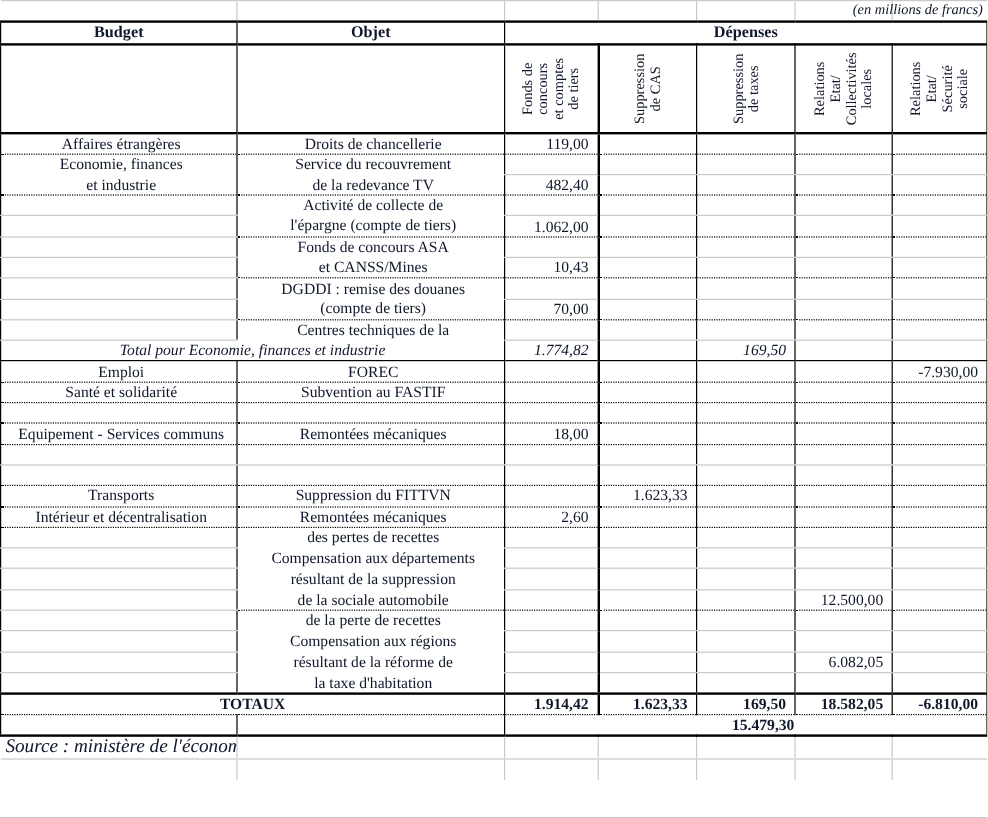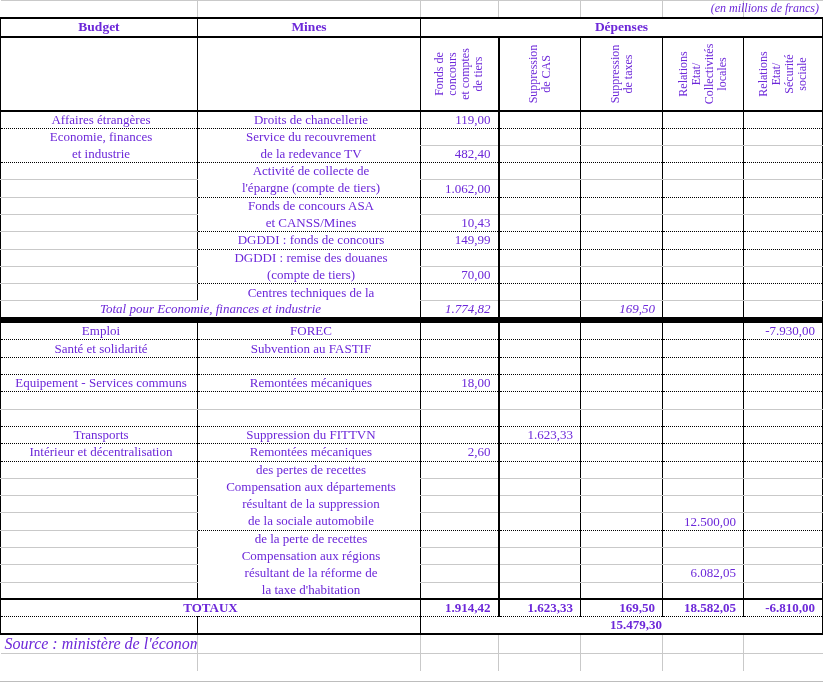--- a/index.html
+++ b/index.html
@@ -3,39 +3,39 @@
 <meta charset="utf-8">
 <style>
   html,body{margin:0;padding:0;background:#fff;}
   .sheet{
     position:relative;
     width:823px;height:682px;
     background:#fff;
     box-sizing:border-box;
     border-bottom:1px solid #bdbdbd;
     font-family:"Liberation Serif","DejaVu Serif",serif;
-    color:#6d28d9;
+    color:#0f172a;
     overflow:hidden;
   }
   table.grid{border-collapse:collapse;table-layout:fixed;width:822px;}
   td{padding:0;margin:0;font-size:13px;vertical-align:middle;overflow:hidden;white-space:nowrap;}
   
   .c0,.c1{text-align:center;padding-left:4px;}
   .val{text-align:right;padding-right:7px;}
   .lbl{text-align:center;}
   .val-center{text-align:center;padding-left:29px;}
   .it{font-style:italic;}
   .bold{font-weight:bold;}
   
   .bl{border-left:1px solid #000;}
   .bl2{border-left:2px solid #000;}
   .br{border-right:1px solid #000;}
   .bd{border-bottom:1px dotted #000;}
   .bg{border-bottom:1px solid #c9c9c9;}
-  .bs{border-bottom:6px solid #000000;}
+  .bs{border-bottom:1px solid #000000;}
   .bS{border-bottom:2px solid #000;}
   .gv{border-left:1px solid #c9c9c9;}
   .gt{border-top:1px solid #c9c9c9;}
   .fv{border-left:1px solid #c9c9c9;}
   
   tr.note-row{height:17px;}
   tr.title-row{height:19px;}
   tr.title-row td{font-weight:bold;text-align:center;font-size:13.5px;}
   tr.vert-row{height:74px;}
   .vcell{position:relative;}
@@ -73,21 +73,21 @@
         <td class="gt bS"></td>
         <td class="gt bS gv"></td>
         <td class="gt bS gv"></td>
         <td class="gt bS gv"></td>
         <td class="gt bS gv"></td>
         <td class="gt bS gv"></td>
         <td class="gt bS gv"></td>
       </tr>
       <tr class="title-row">
         <td class="bl bS">Budget</td>
-        <td class="bl bS">Mines</td>
+        <td class="bl bS">Objet</td>
         <td class="bl br bS" colspan="5">Dépenses</td>
       </tr>
       <tr class="vert-row">
         <td class="bl bS"></td>
         <td class="bl bS"></td>
         <td class="bl bS vcell">
           <div class="vtext">Fonds de
 concours
 et comptes
 de tiers</div>
@@ -173,29 +173,20 @@
           <td class="c0 bl bg"></td>
           <td class="c1 bl bd">et CANSS/Mines</td>
           <td class="val bl c2 bd">10,43</td>
           <td class="val bl bl2 c3 bd"></td>
           <td class="val bl c4 bd"></td>
           <td class="val bl c5 bd"></td>
           <td class="val bl br c6 bd"></td>
         </tr>
         <tr>
           <td class="c0 bl bg"></td>
-          <td class="c1 bl bd">DGDDI : fonds de concours</td>
-          <td class="val bl c2 bd">149,99</td>
-          <td class="val bl bl2 c3 bd"></td>
-          <td class="val bl c4 bd"></td>
-          <td class="val bl c5 bd"></td>
-          <td class="val bl br c6 bd"></td>
-        </tr>
-        <tr>
-          <td class="c0 bl bg"></td>
           <td class="c1 bl">DGDDI : remise des douanes</td>
           <td class="val bl c2 bg"></td>
           <td class="val bl bl2 c3 bg"></td>
           <td class="val bl c4 bg"></td>
           <td class="val bl c5 bg"></td>
           <td class="val bl br c6 bg"></td>
         </tr>
         <tr>
           <td class="c0 bl bg"></td>
           <td class="c1 bl bd">(compte de tiers)</td>

